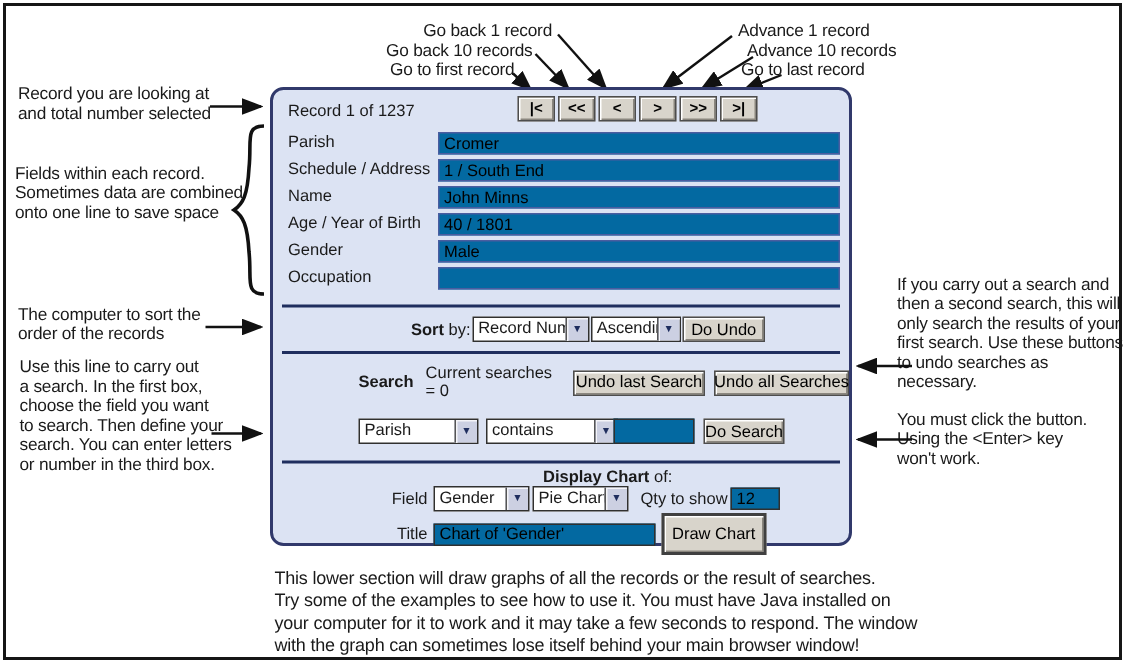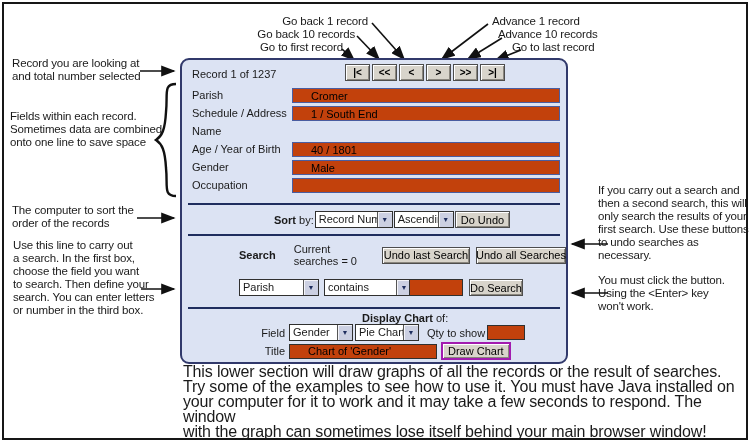--- a/index.html
+++ b/index.html
@@ -14,43 +14,43 @@
          background:#dce3f3;border:2px solid #31396b;border-radius:9px;font-size:11px;}
   .panel *{box-sizing:border-box;}
   .plabel{position:absolute;font-size:11px;white-space:nowrap;}
   .divider{position:absolute;left:6px;width:372px;height:2px;background:#1f2e5e;}
 
   .navgrp{position:absolute;left:163px;top:4px;display:flex;gap:2px;}
   .btn{background:#d8d4cb;border:1px solid #4d4d4d;box-shadow:inset 1px 1px 0 #ffffff,inset -1px -1px 0 #8a867e;
        font-family:"Liberation Sans",sans-serif;font-size:11px;color:#000;height:17px;padding:0 5px;
        display:inline-flex;align-items:center;justify-content:center;white-space:nowrap;}
   .navbtn{width:25px;padding:0;font-size:10px;font-weight:bold;}
-  .btn-default{border:2px solid #a21caf;height:18px;}
+  .btn-default{border:2px solid #404040;height:28px;}
 
-  .tb{position:absolute;background:#c2410c;border:1px solid #4a5da0;height:15px;font-size:11px;padding:0 18px;
+  .tb{position:absolute;background:#0369a1;border:1px solid #4a5da0;height:15px;font-size:11px;padding:0 3px;
       font-family:"Liberation Sans",sans-serif;color:#000;}
   .combo{background:#fff;border:1px solid #30302f;height:17px;display:flex;align-items:stretch;}
   .combo-text{flex:1;font-size:11px;padding:1px 3px;white-space:nowrap;overflow:hidden;}
   .combo-btn{width:15px;background:#ccd0e2;border-left:1px solid #555;display:flex;align-items:center;
              justify-content:center;font-size:7px;color:#1f2e5e;box-shadow:inset 1px 1px 0 #f4f4f8;}
   .row{position:absolute;display:flex;align-items:center;}
   .bd{font-weight:bold;}
 </style>
 </head>
 <body>
 
 <div class="canvas">
   <div class="frame"></div>
 
   <div class="toplabel" style="right:382px;top:15px">Go back 1 record</div>
   <div class="toplabel" style="right:395px;top:28px">Go back 10 records</div>
   <div class="toplabel" style="right:407px;top:41px">Go to first record</div>
   <div class="toplabel" style="left:492px;top:15px">Advance 1 record</div>
   <div class="toplabel" style="left:498px;top:28px">Advance 10 records</div>
-  <div class="toplabel" style="left:512px;top:41px">Go to last record</div>
+  <div class="toplabel" style="left:494px;top:41px">Go to last record</div>
 
   <div class="note" style="left:10px;top:110px">Fields within each record.
 Sometimes data are combined
 onto one line to save space</div>
   <div class="note" style="left:12px;top:57px">Record you are looking at
 and total number selected</div>
   <div class="note" style="left:12px;top:204px">The computer to sort the
 order of the records</div>
   <div class="note" style="left:13px;top:239px">Use this line to carry out
 a search. In the first box,
@@ -62,21 +62,21 @@
   <div class="note" style="left:598px;top:184px">If you carry out a search and
 then a second search, this will
 only search the results of your
 first search. Use these buttons
 to undo searches as
 necessary.</div>
   <div class="note" style="left:598px;top:274px">You must click the button.
 Using the &lt;Enter&gt; key
 won't work.</div>
 
-  <div class="note" style="left:183px;top:364px;font-size:16px;line-height:15px">This lower section will draw graphs of all the records or the result of searches.
+  <div class="note" style="left:183px;top:378px;font-size:12px;line-height:15px">This lower section will draw graphs of all the records or the result of searches.
 Try some of the examples to see how to use it. You must have Java installed on
 your computer for it to work and it may take a few seconds to respond. The window
 with the graph can sometimes lose itself behind your main browser window!</div>
 
   <svg class="arrows" width="750" height="442">
     <defs>
       <marker id="ah" markerWidth="9" markerHeight="7" refX="8" refY="3.5" orient="auto">
         <path d="M0,0 L9,3.5 L0,7 z" fill="#111"></path>
       </marker>
     </defs>
@@ -110,20 +110,21 @@
       <button class="btn navbtn">&gt;</button>
       <button class="btn navbtn">&gt;&gt;</button>
       <button class="btn navbtn">&gt;|</button>
     </div>
 
     <div class="plabel" style="left:10px;top:29px">Parish</div>
     <input class="tb" style="left: 110px; top: 28px; width: 268px;" value="Cromer">
     <div class="plabel" style="left:10px;top:47px">Schedule / Address</div>
     <input class="tb" style="left: 110px; top: 46px; width: 268px;" value="1 / South End">
     <div class="plabel" style="left:10px;top:65px">Name</div>
+    <input class="tb" style="left: 110px; top: 64px; width: 268px;" value="John Minns">
     <div class="plabel" style="left:10px;top:83px">Age / Year of Birth</div>
     <input class="tb" style="left: 110px; top: 82px; width: 268px;" value="40 / 1801">
     <div class="plabel" style="left:10px;top:101px">Gender</div>
     <input class="tb" style="left: 110px; top: 100px; width: 268px;" value="Male">
     <div class="plabel" style="left:10px;top:119px">Occupation</div>
     <input class="tb" style="left: 110px; top: 118px; width: 268px;" value="">
 
     <div class="divider" style="top:143px"></div>
 
     <div class="row" style="left:92px;top:151px;gap:1px">
@@ -136,21 +137,21 @@
         <span class="combo-text">Ascending</span>
         <span class="combo-btn">▼</span>
       </div>
       <button class="btn">Do Undo</button>
     </div>
 
     <div class="divider" style="top:174px"></div>
 
     <div class="row" style="left:57px;top:183px;gap:6px">
       <span class="bd">Search</span>
-      <span style="margin-left:12px">Current searches = 0</span>
+      <span style="margin-left:2px">Current searches = 0</span>
       <button class="btn" style="width:88px;margin-left:4px">Undo last Search</button>
       <button class="btn" style="width:90px">Undo all Searches</button>
     </div>
 
     <div class="combo" style="position:absolute;left:57px;top:219px;width:80px">
       <span class="combo-text">Parish</span>
       <span class="combo-btn">▼</span>
     </div>
     <div class="combo" style="position:absolute;left:142px;top:219px;width:88px">
       <span class="combo-text">contains</span>

